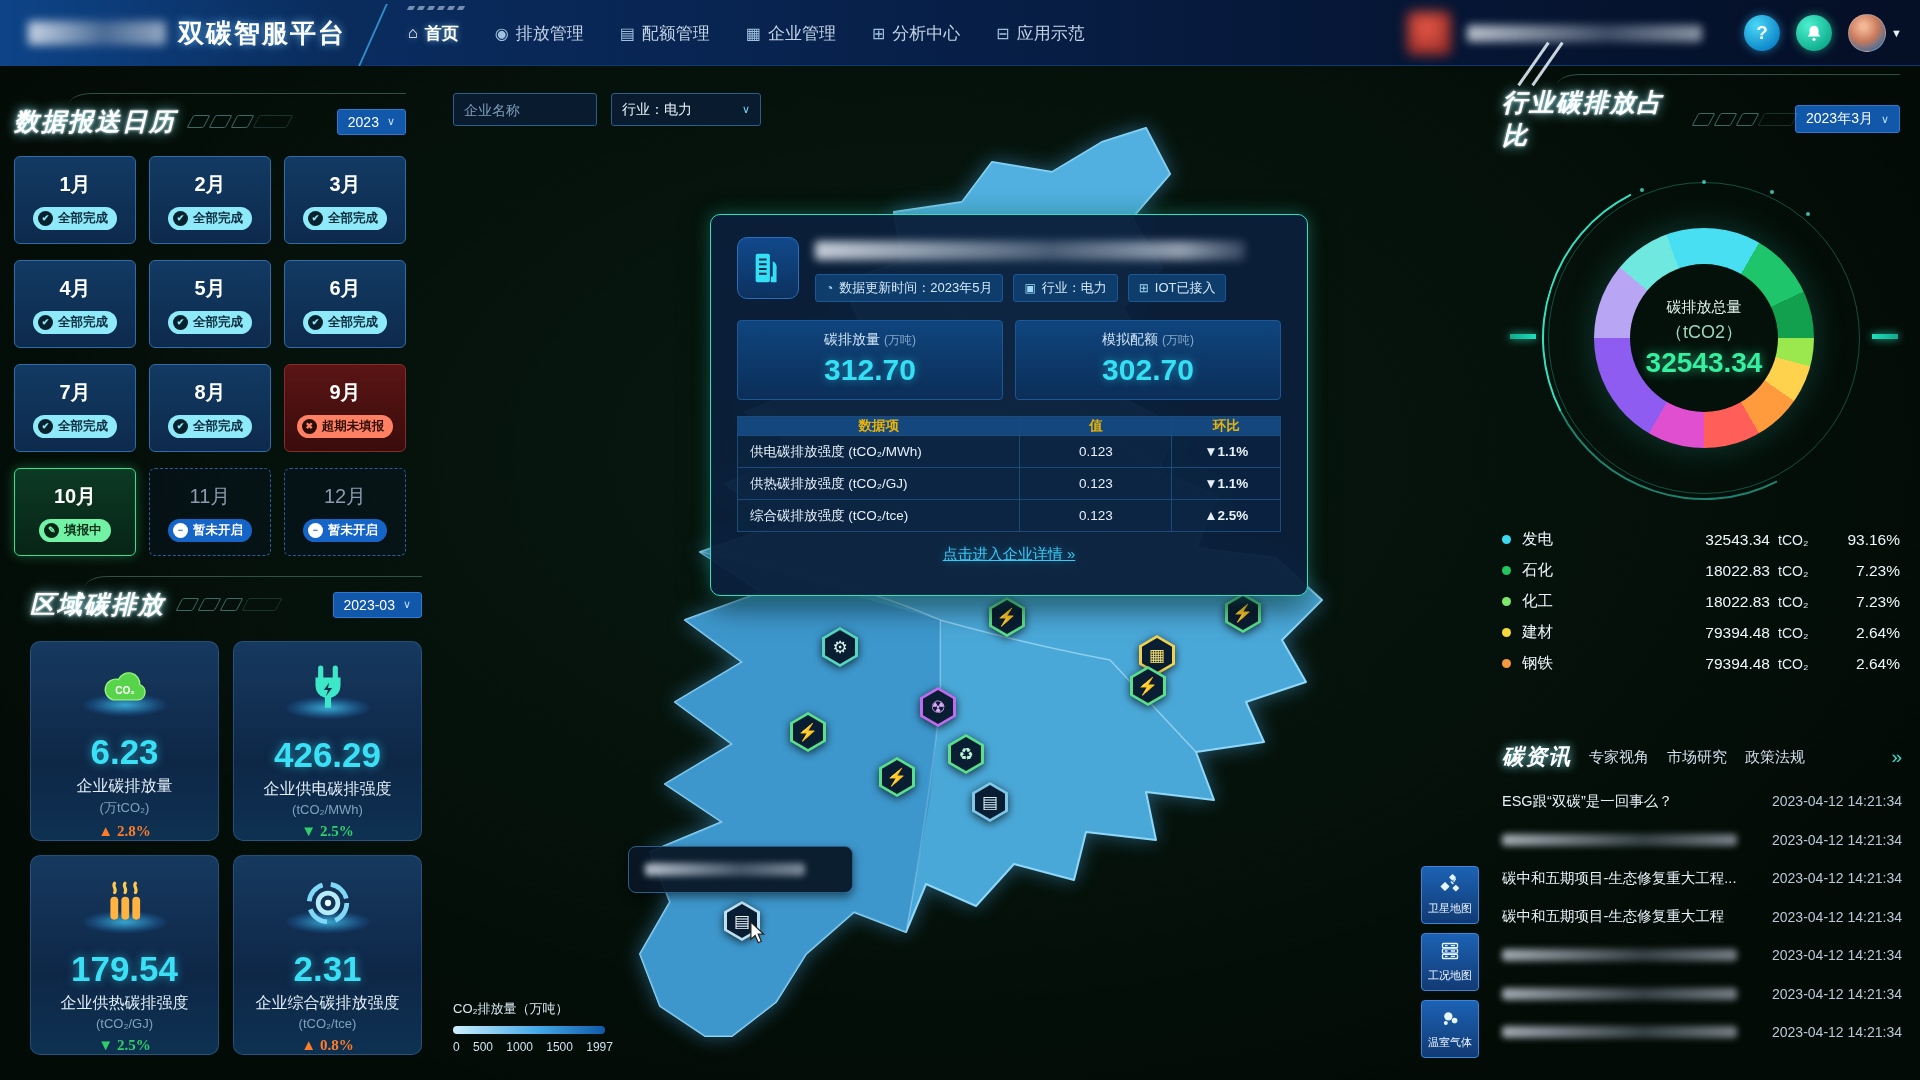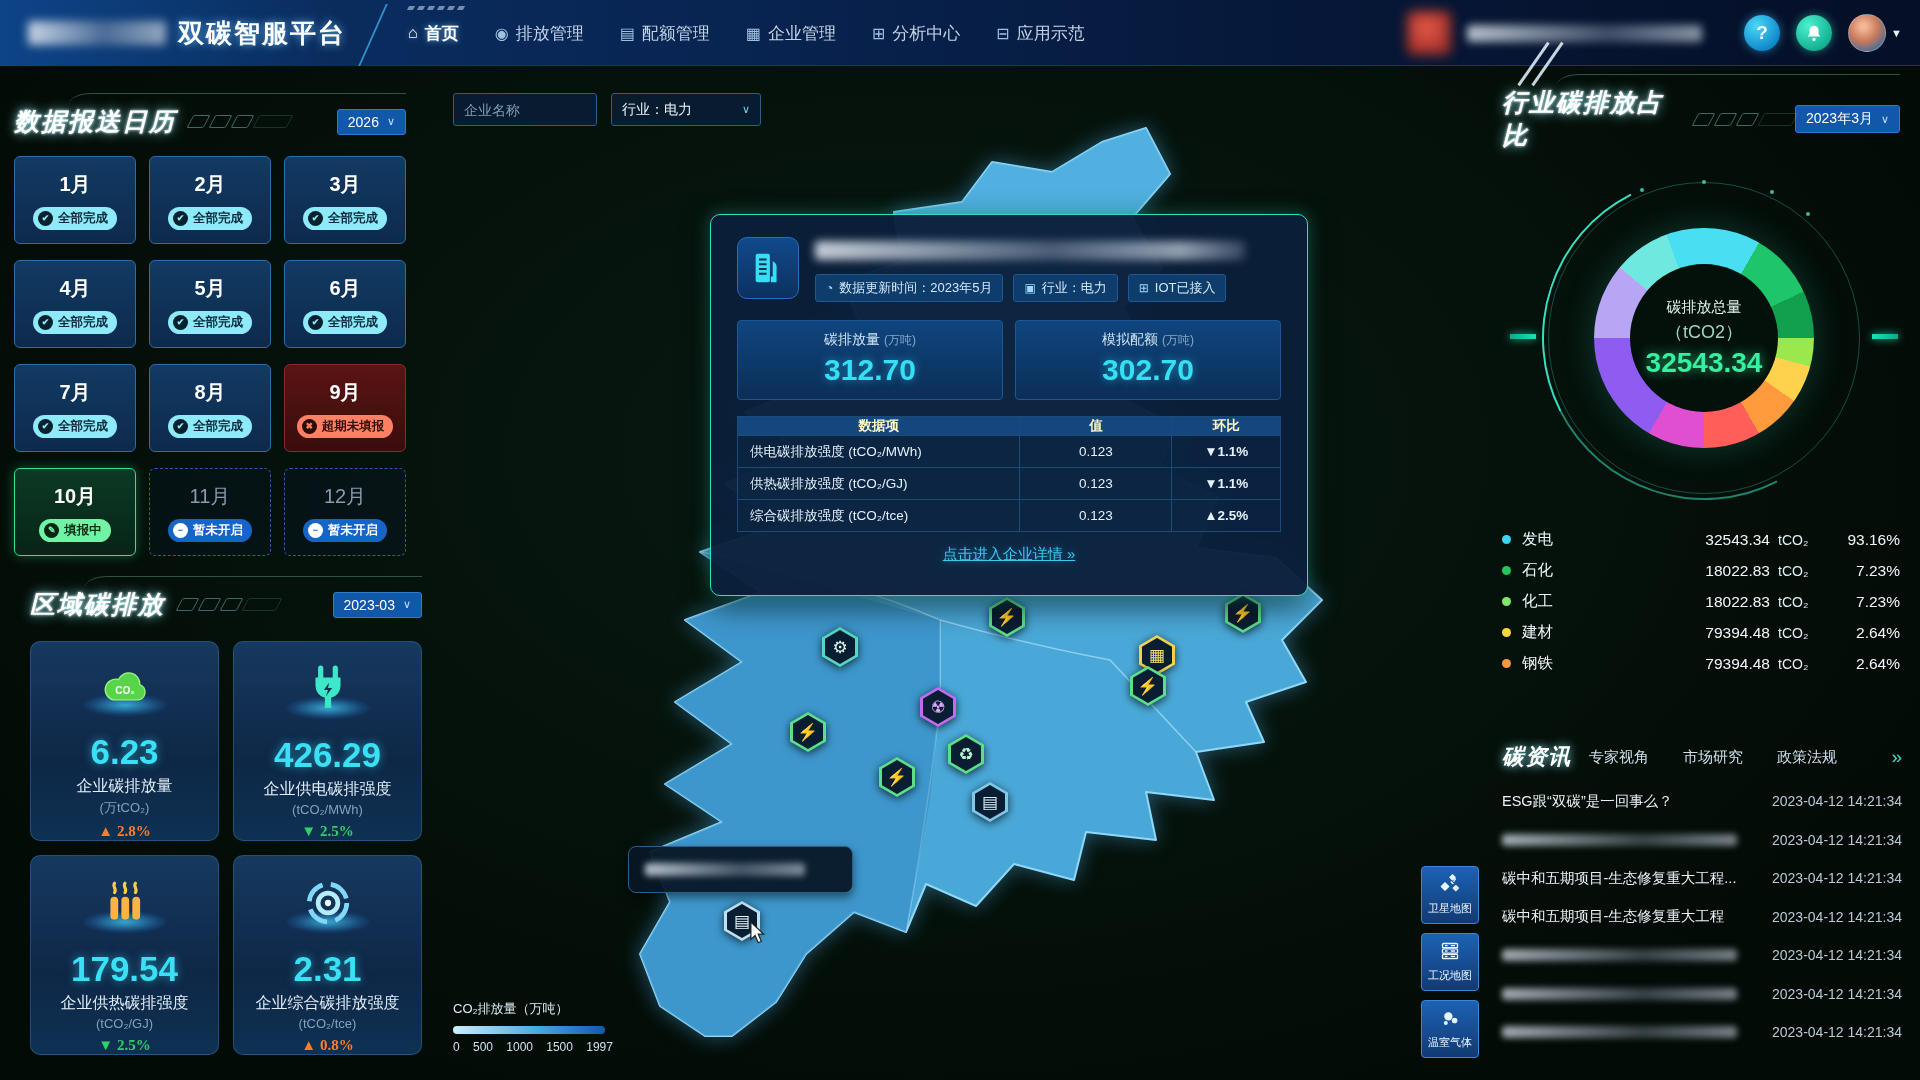--- a/index.html
+++ b/index.html
@@ -168,21 +168,21 @@
   .pbadge .pbico { color:#9fd8f5; font-size:12px; }
   .pop-stats { display:flex; gap:12px; margin-top:18px; }
   .pstat { flex:1; border-radius:4px; background:linear-gradient(180deg,#0f457e,#0b2e58);
     border:1px solid #1d5795; text-align:center; padding:10px 0 12px; }
   .pstat .pl { font-size:14px; color:#cfe4f5; }
   .pstat .pl .pu { font-size:12px; color:#86a8c8; }
   .pstat .pv { margin-top:4px; font-size:30px; font-weight:bold; color:#35e0f5;
     text-shadow:0 0 8px rgba(53,224,245,.5); }
   .pstat .pv.neg { color:#ff5a48; text-shadow:0 0 8px rgba(255,90,72,.5); }
   .pop-table { width:100%; margin-top:16px; border-collapse:collapse; font-size:13.5px; }
-  .pop-table th { background:#14477e; color:#fef9c3; font-weight:bold; height:16px; border:1px solid #1c4a7a; }
+  .pop-table th { background:#14477e; color:#eab308; font-weight:bold; height:16px; border:1px solid #1c4a7a; }
   .pop-table td { height:32px; border:1px solid #1c4a7a; background:rgba(11,38,70,.55); color:#e6f1fa; }
   .pop-table td.c1 { padding-left:12px; width:52%; }
   .pop-table td.c2 { text-align:center; width:28%; }
   .pop-table td.c3 { text-align:center; width:20%; font-weight:bold; }
   .chg-down { color:#2fd06a; } .chg-up { color:#ff4d4d; }
   .pop-link { text-align:center; margin-top:13px; font-size:15px; color:#3ac8f5; cursor:pointer;
     text-shadow:0 0 8px rgba(58,200,245,.45);text-decoration:underline; }
 
   
   .industry-panel { position:absolute; left:1502px; top:86px; width:398px; z-index:10; }
@@ -409,21 +409,21 @@
   <div class="panel-title-row">
     <div class="panel-curve"></div>
     <div class="panel-title">数据报送日历</div>
     <div class="title-deco">
         <i></i>
         <i></i>
         <i></i>
         <i></i>
       </div>
     <div class="dd-btn">
-      <span>2026</span>
+      <span>2023</span>
       <span class="chev">∨</span>
     </div>
   </div>
   <div class="cal-grid">
       <div class="mcard done">
         <div class="mlabel">1月</div>
         <div class="badge done">
           <span class="bico">✔</span>
           <span>全部完成</span>
         </div>
@@ -714,21 +714,21 @@
         <span class="lval">79394.48</span>
         <span class="lunit">tCO₂</span>
         <span class="lpct">2.64%</span>
       </div>
     </div>
 </div>
 
 <div class="news-panel">
   <div class="news-head">
     <div class="news-title">碳资讯</div>
-    <div id="news-tabs" style="display:flex;gap:34px">
+    <div id="news-tabs" style="display:flex;gap:18px">
         <span class="news-tab">专家视角</span>
         <span class="news-tab">市场研究</span>
         <span class="news-tab">政策法规</span>
       </div>
     <div class="news-arrow">»</div>
   </div>
   <div class="news-list">
       <div class="nrow">
         <div class="ntitle">ESG跟“双碳”是一回事么？</div>
         <div class="ntime">2023-04-12 14:21:34</div>

